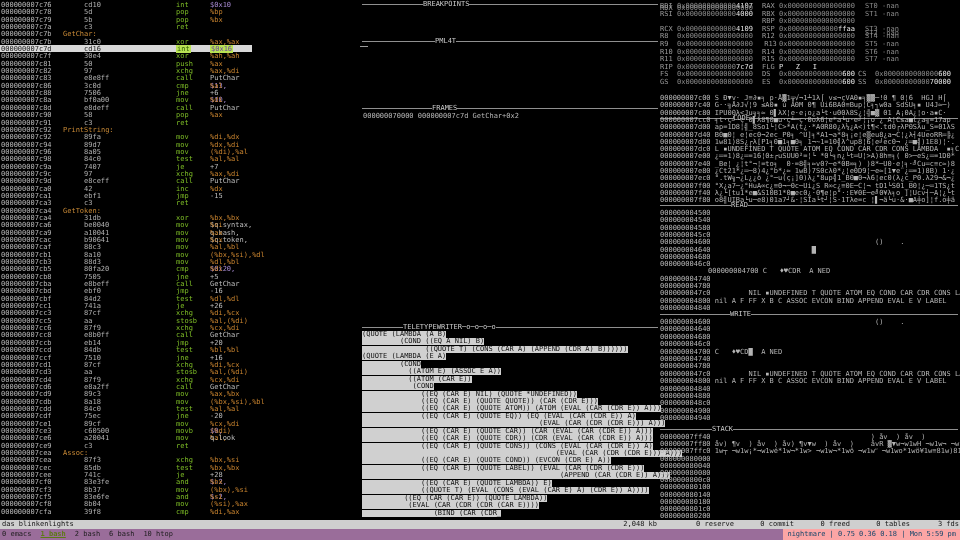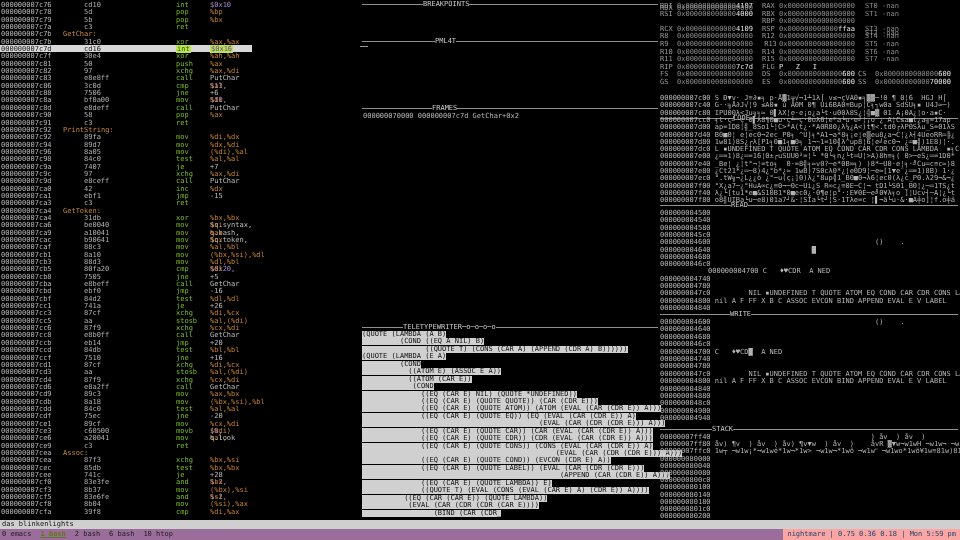--- a/index.html
+++ b/index.html
@@ -282,18 +282,26 @@
     <div class="memrow" style="top: 476.2px;"><span class="ma">0000000800c0</span><span> </span></div>
     <div class="memrow" style="top: 483.4px;"><span class="ma">000000080100</span><span> </span></div>
     <div class="memrow" style="top: 490.6px;"><span class="ma">000000080140</span><span> </span></div>
     <div class="memrow" style="top: 497.8px;"><span class="ma">000000080180</span><span> </span></div>
     <div class="memrow" style="top: 505px;"><span class="ma">0000000801c0</span><span> </span></div>
     <div class="memrow" style="top: 512.2px;"><span class="ma">000000080200</span><span> </span></div>
   </div>
 
 <div id="titlebar">
   <span id="apptitle">das blinkenlights</span>
+  <span id="memstats">
+      <span style="width: 166px;">2,048 kb</span>
+      <span style="width: 77px;">0 reserve</span>
+      <span style="width: 60px;">0 commit</span>
+      <span style="width: 56px;">0 freed</span>
+      <span style="width: 60px;">0 tables</span>
+      <span style="width: 49px;">3 fds</span>
+    </span>
 </div>
 
 <div id="tmuxbar">
   <span id="tmuxwins"><span class="win">0 emacs</span><span class="win active">1 bash</span><span class="win">2 bash</span><span class="win">6 bash</span><span class="win">10 htop</span></span>
   <span id="tmuxright">nightmare | 0.75 0.36 0.18 | Mon 5:59 pm</span>
 </div>
 
 </body></html>

